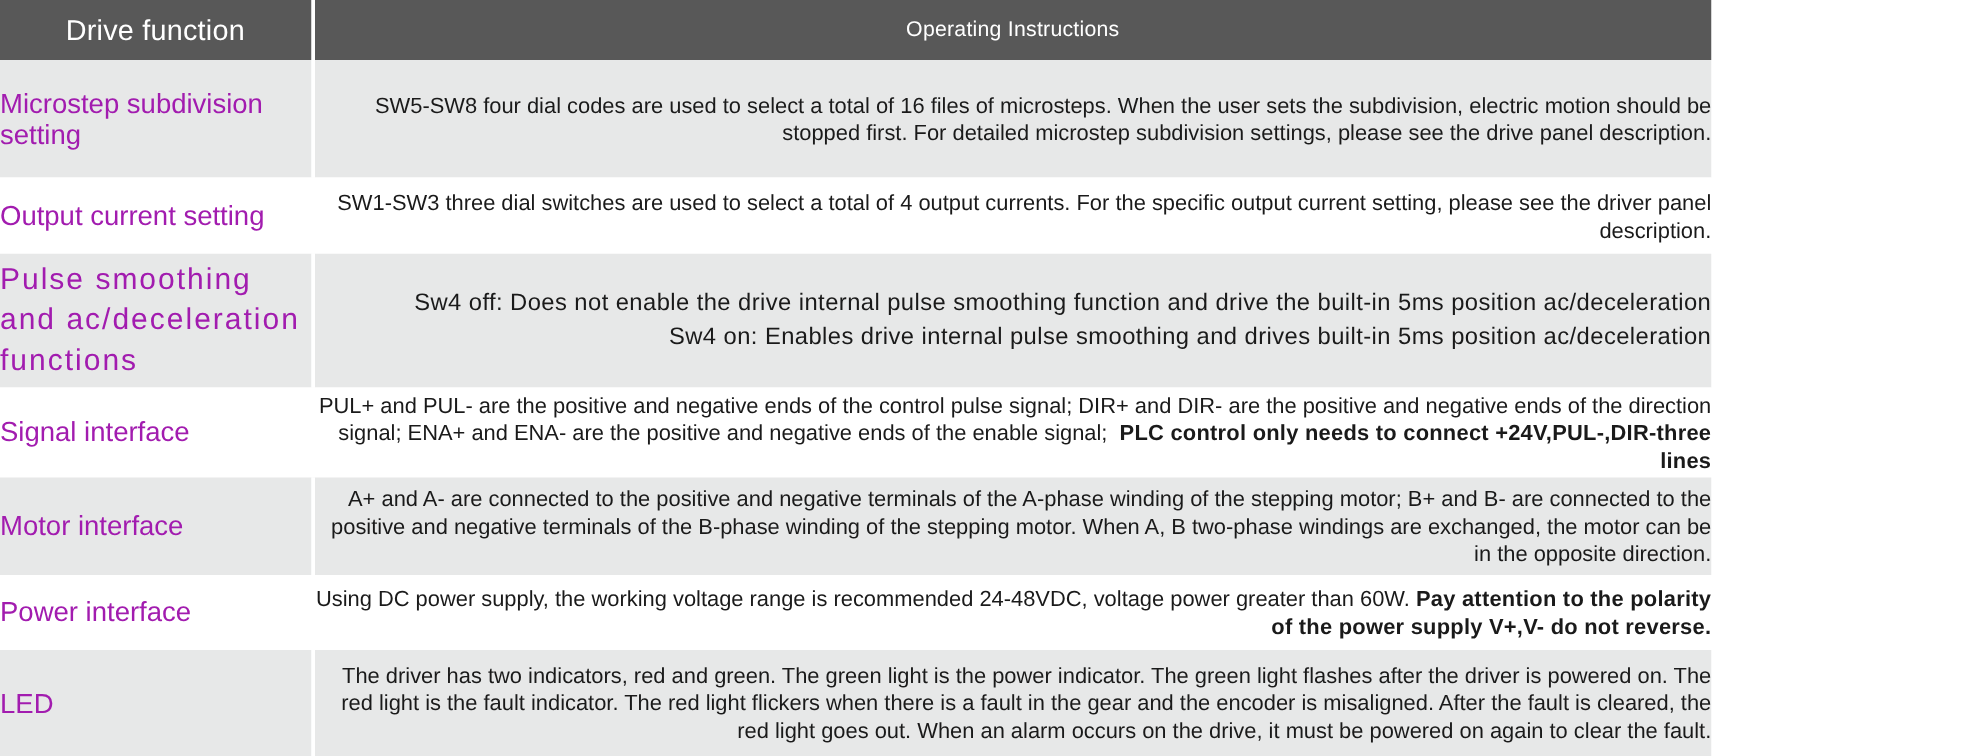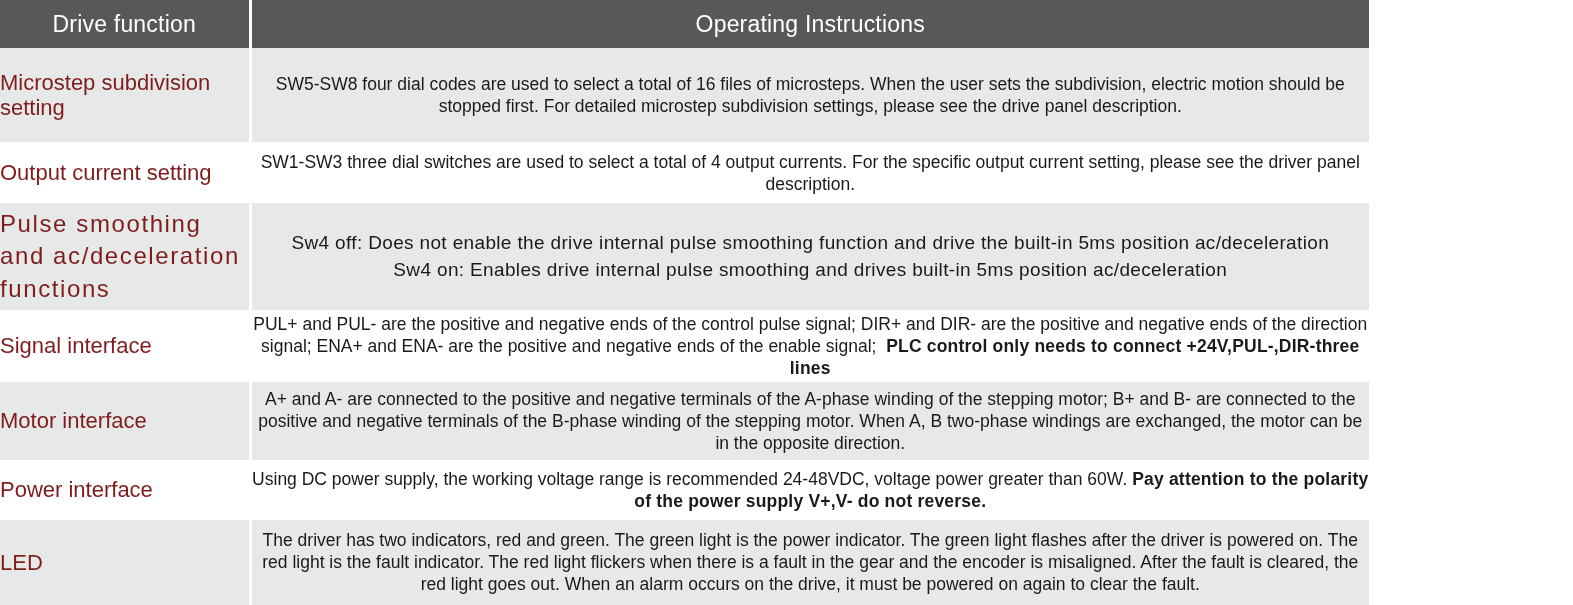--- a/index.html
+++ b/index.html
@@ -30,39 +30,39 @@
     font-weight:400;
     text-align:center;
   }
   .hdr-fn{
     width:250px;
     border-right:3px solid #ffffff;
     font-size:23px;
     letter-spacing:0.2px;
   }
   .hdr-ops{
-    font-size:23px;
+    font-size:17px;
     letter-spacing:0.2px;
   }
   
   .fn-cell{
     width:250px;
-    color:#7f1d1d;
+    color:#a21caf;
     font-size:22px;
     line-height:1.15;
     padding:4px 8px 4px 18px;
     border-right:3px solid #ffffff;
     text-align:left;
   }
   .ops-cell{
     color:#1a1a1a;
     font-size:17.5px;
     line-height:1.26;
     padding:6px 18px 6px 16px;
-    text-align:center;
+    text-align:right;
     margin-left:12px;
   }
   .row-grey .fn-cell, .row-grey .ops-cell{ background:#e7e8e8; }
   .row-white .fn-cell, .row-white .ops-cell{ background:#ffffff; }
 
   
   .fn-spaced{
     font-size:24px;
     letter-spacing:1.6px;
     line-height:1.35;

